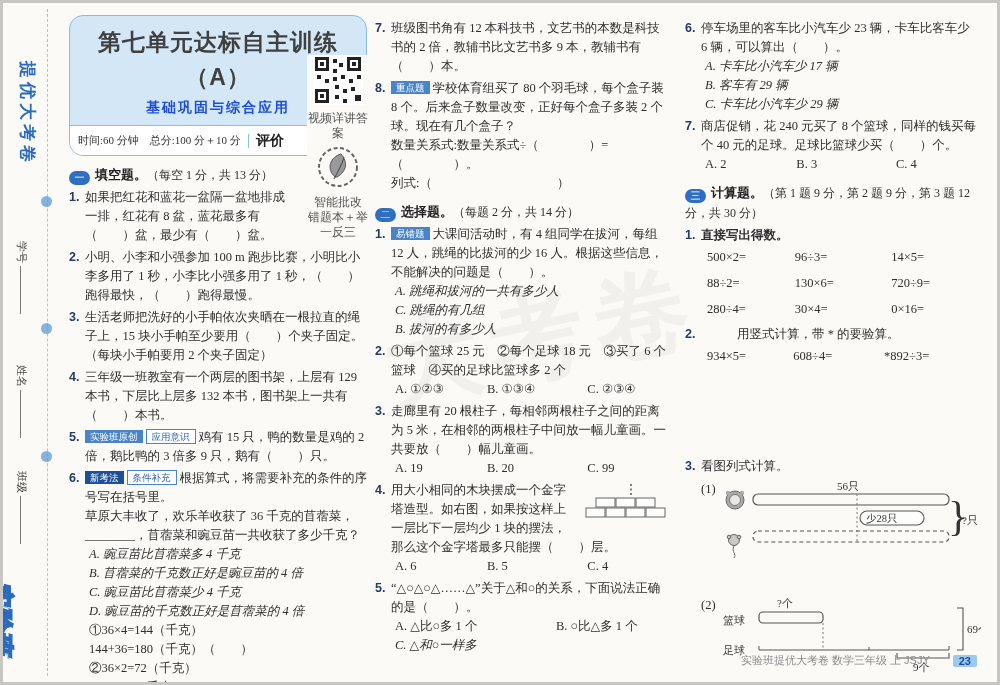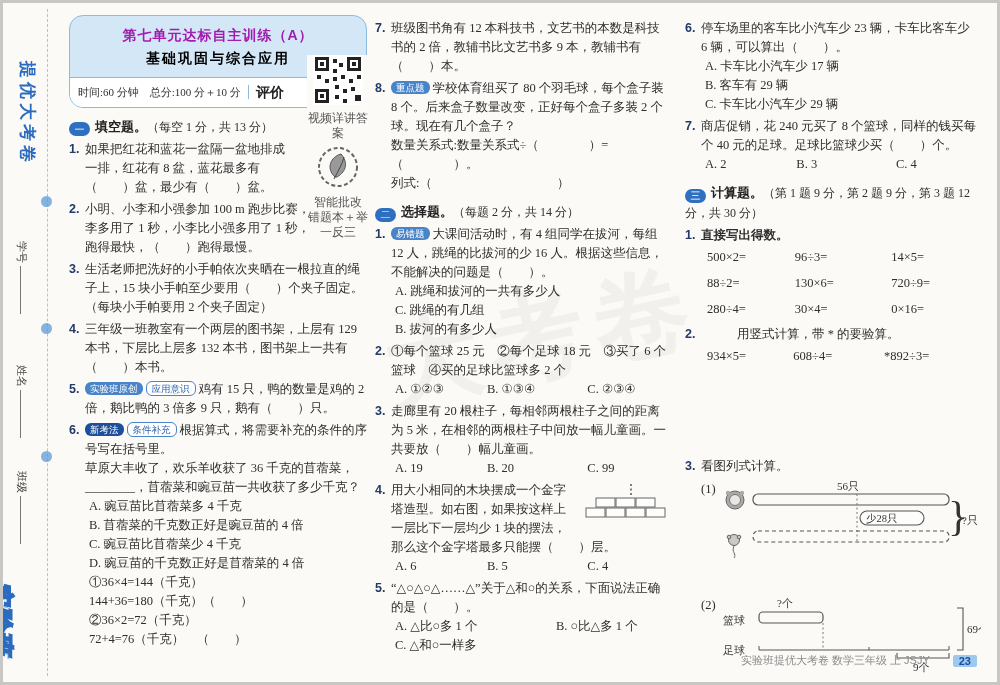--- a/index.html
+++ b/index.html
@@ -21,49 +21,49 @@
              color:#fff; -webkit-text-stroke:2px #2a6bbf; text-shadow:2px 2px 0 #9cc3e8; white-space:nowrap; font-style:italic; }
 
   
   .col { position:absolute; top:12px; font-size:12.5px; line-height:1.52; }
   .col1 { left:66px;  width:298px; }
   .col2 { left:372px; width:296px; top:16px; }
   .col3 { left:682px; width:294px; top:16px; }
 
   
   .banner { border:1.5px solid #8cbbdd; border-radius:14px; background:#d3e7f6; overflow:hidden; }
-  .banner .title { text-align:center; font-family:"Liberation Sans",sans-serif; font-weight:800; font-size:14px;
-                   color:#a21caf; padding:9px 6px 2px; letter-spacing:1px; }
+  .banner .title { text-align:center; font-family:"Liberation Sans",sans-serif; font-weight:800; font-size:23px;
+                   color:#404040; padding:9px 6px 2px; letter-spacing:1px; }
   .banner .subtitle { text-align:center; font-family:"Liberation Sans",sans-serif; font-weight:700; font-size:14px;
-                      color:#000000; padding-bottom:7px; letter-spacing:2px; }
+                      color:#1d4ed8; padding-bottom:7px; letter-spacing:2px; }
   .meta-row { background:#fff; border-top:1.5px solid #8cbbdd; display:flex; align-items:center;
               font-size:11px; padding:4px 8px; color:#333; }
   .meta-row .divider { width:0; height:14px; border-left:1px solid #8cbbdd; margin:0 7px; }
   .meta-row .eval { font-family:"Liberation Sans",sans-serif; font-weight:700; font-size:14px; color:#222; }
 
   .rail { position:absolute; left:238px; top:40px; width:62px; background:#fbfaf7; text-align:center; z-index:5; }
   .rail .cap { font-size:12px; color:#555; line-height:1.25; }
   .spacer-float { float:right; width:78px; height:76px; }
 
   
   .sec-head { margin:9px 0 3px; font-size:13px; }
   .marker { display:inline-flex; align-items:center; justify-content:center; width:21px; height:14px;
             background:#2f6fc1; color:#fff; border-radius:8px; font-size:10px; margin-right:5px;
             font-family:"Liberation Sans",sans-serif; transform:translateY(2px); }
   .sec-title { font-weight:700; font-family:"Liberation Sans",sans-serif; color:#222; }
   .sec-meta { font-size:12px; }
 
   .q { position:relative; padding-left:16px; margin-bottom:3px; }
   .qno { position:absolute; left:0; top:0; font-weight:700; font-family:"Liberation Sans",sans-serif; color:#223a66; }
-  .opt { padding-left:4px; }
+  .opt { padding-left:4px;font-style:italic; }
   .optrow3 { display:grid; grid-template-columns:1.1fr 1.2fr 1fr; padding-left:4px; }
   .optrow2 { display:grid; grid-template-columns:1.4fr 1fr; padding-left:4px; }
   .eq { padding-left:4px; }
   .badge { display:inline-block; font-family:"Liberation Sans",sans-serif; font-size:9.5px; line-height:13px;
-           padding:0 5px; border-radius:6px; margin-right:3px; transform:translateY(-1px); }
+           padding:0 5px; border-radius:0; margin-right:3px; transform:translateY(-1px); }
   .b-solid { background:#4a84c8; color:#fff; }
   .b-dark  { background:#1d4f9c; color:#fff; }
   .b-line  { border:1px solid #4a84c8; color:#2a62ad; background:#fff; }
 
   
   .calc-grid { display:grid; grid-template-columns:1fr 1.1fr 1fr; row-gap:7px; padding-left:6px; margin:3px 0 6px; }
   .calc-row  { display:grid; grid-template-columns:1fr 1.05fr 1.1fr; padding-left:6px; margin-top:3px; }
   .workspace { height:88px; }
 
   .pyr-wrap { float:right; width:98px; height:48px; margin:2px 0 2px 4px; }

